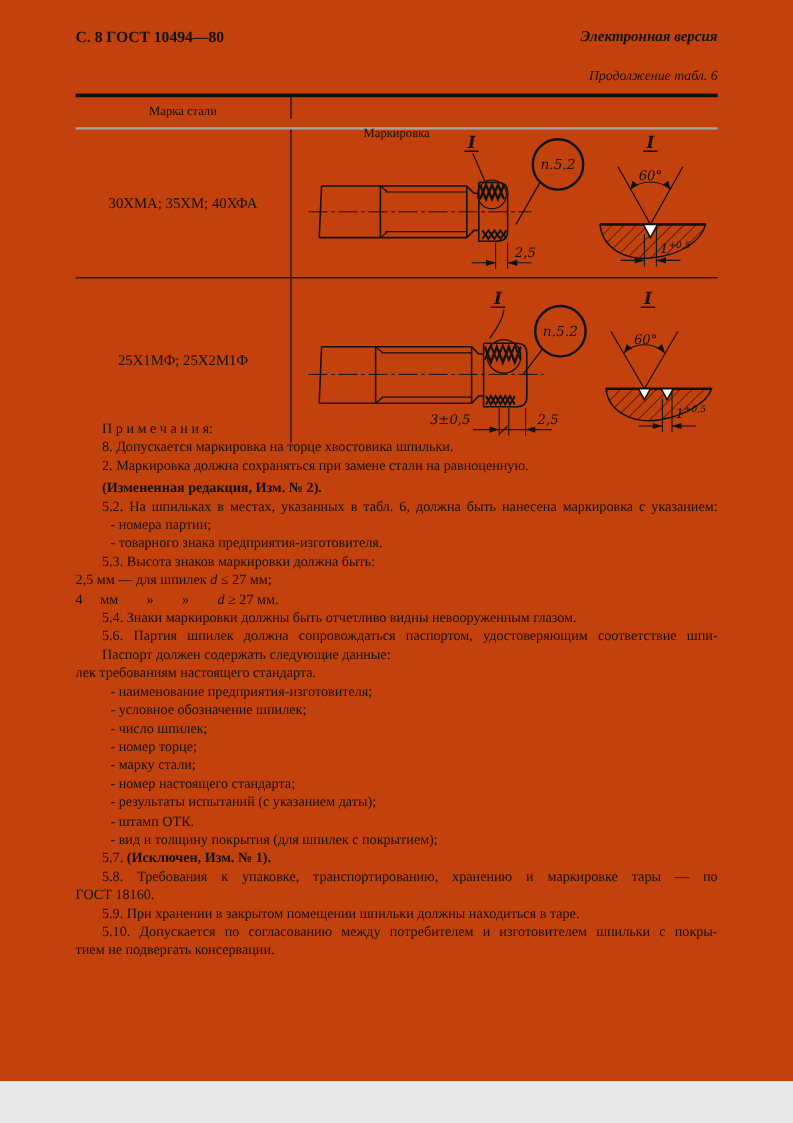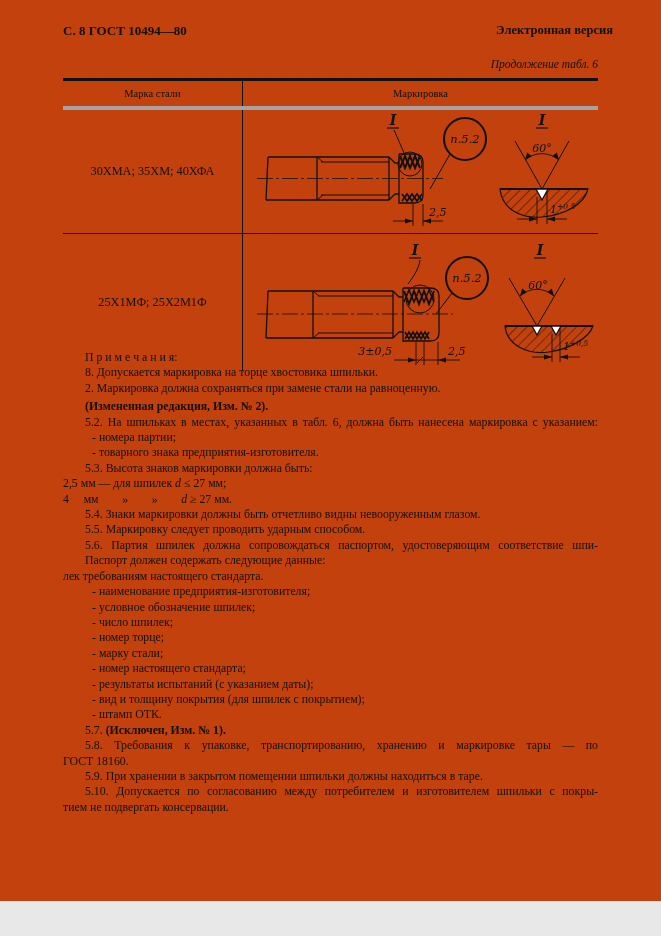--- a/index.html
+++ b/index.html
@@ -1,22 +1,22 @@
 <!DOCTYPE html>
 <html><head>
 <meta charset="utf-8">
 <style>
   html,body{margin:0;padding:0;background:#e8e8e8;}
   .page{position:relative;width:661px;height:901px;background:#c2410c;font-family:"Liberation Serif",serif;color:#111;overflow:hidden;}
   .hdr-left{position:absolute;left:63px;top:23px;font-weight:bold;font-size:13px;}
-  .hdr-right{position:absolute;right:48px;top:23px;font-weight:bold;font-size:12.5px;}
+  .hdr-right{position:absolute;right:63px;top:23px;font-weight:bold;font-size:12.5px;font-style:italic;}
   .continuation{position:absolute;right:63px;top:58px;font-style:italic;font-size:11.5px;text-align:center;}
   .gtable{position:absolute;left:63px;top:78px;width:535px;border-top:3px solid #111;}
   .t-row{display:flex;}
-  .t-hrow{height:25px;border-bottom:4px solid #a3a3a3;}
+  .t-hrow{height:25px;border-bottom:2px solid #a3a3a3;flex-direction:column;}
   .r1{height:123px;border-bottom:1px solid #111;}
   .r2{height:137px;}
   .t-c1{width:180px;border-right:1px solid #111;box-sizing:border-box;}
   .t-c2{flex:1;position:relative;}
   .t-h{font-size:10.5px;text-align:center;padding-top:7px;box-sizing:border-box;}
   .steel{display:flex;align-items:center;justify-content:center;font-size:12.3px;}
   .notes{position:absolute;left:63px;top:350px;width:535px;font-size:11.8px;line-height:15.4px;}
   .ln{min-height:15.4px;}
   .ind{text-indent:22px;}
   .dash{padding-left:29px;}
@@ -172,33 +172,32 @@
     <div class="ln ind">8.  Допускается маркировка на торце хвостовика шпильки.</div>
     <div class="ln ind">2.  Маркировка должна сохраняться при замене стали на равноценную.</div>
     <div class="ln ind b mt3">(Измененная редакция, Изм. № 2).</div>
     <div class="ln ind just">5.2.  На шпильках в местах, указанных в табл. 6, должна быть нанесена маркировка с указанием:</div>
     <div class="ln dash">-  номера партии;</div>
     <div class="ln dash">-  товарного знака предприятия-изготовителя.</div>
     <div class="ln ind">5.3.  Высота знаков маркировки должна быть:</div>
     <div class="ln"><span>2,5 мм — для шпилек </span><span class="it">d</span><span> ≤ 27 мм;</span></div>
     <div class="ln"><span>4&nbsp;&nbsp;&nbsp;&nbsp;&nbsp;мм&nbsp;&nbsp;&nbsp;&nbsp;&nbsp;&nbsp;&nbsp;&nbsp;»&nbsp;&nbsp;&nbsp;&nbsp;&nbsp;&nbsp;&nbsp;&nbsp;»&nbsp;&nbsp;&nbsp;&nbsp;&nbsp;&nbsp;&nbsp;&nbsp;</span><span class="it">d</span><span> ≥ 27 мм.</span></div>
     <div class="ln ind">5.4.  Знаки маркировки должны быть отчетливо видны невооруженным глазом.</div>
-    <div class="ln ind">5.5.  Маркировку следует проводить ударным способом.</div>
     <div class="ln ind just">5.6.  Партия шпилек должна сопровождаться паспортом, удостоверяющим соответствие шпи-</div>
     <div class="ln ind">Паспорт должен содержать следующие данные:</div>
     <div class="ln">лек требованиям настоящего стандарта.</div>
     <div class="ln dash">-  наименование предприятия-изготовителя;</div>
     <div class="ln dash">-  условное обозначение шпилек;</div>
     <div class="ln dash">-  число шпилек;</div>
     <div class="ln dash">-  номер торце;</div>
     <div class="ln dash">-  марку стали;</div>
     <div class="ln dash">-  номер настоящего стандарта;</div>
     <div class="ln dash">-  результаты испытаний (с указанием даты);</div>
+    <div class="ln dash">-  штамп ОТК.</div>
     <div class="ln dash">-  вид и толщину покрытия (для шпилек с покрытием);</div>
-    <div class="ln dash">-  штамп ОТК.</div>
     <div class="ln ind"><span>5.7.  </span><span class="b">(Исключен, Изм. № 1).</span></div>
     <div class="ln ind just">5.8. Требования  к упаковке, транспортированию, хранению и маркировке тары — по</div>
     <div class="ln">ГОСТ 18160.</div>
     <div class="ln ind">5.9.  При хранении в закрытом помещении шпильки должны находиться в таре.</div>
     <div class="ln ind just">5.10. Допускается по согласованию между потребителем и изготовителем шпильки с покры-</div>
     <div class="ln">тием не подвергать консервации.</div>
   </div>
 
 </div>
 

